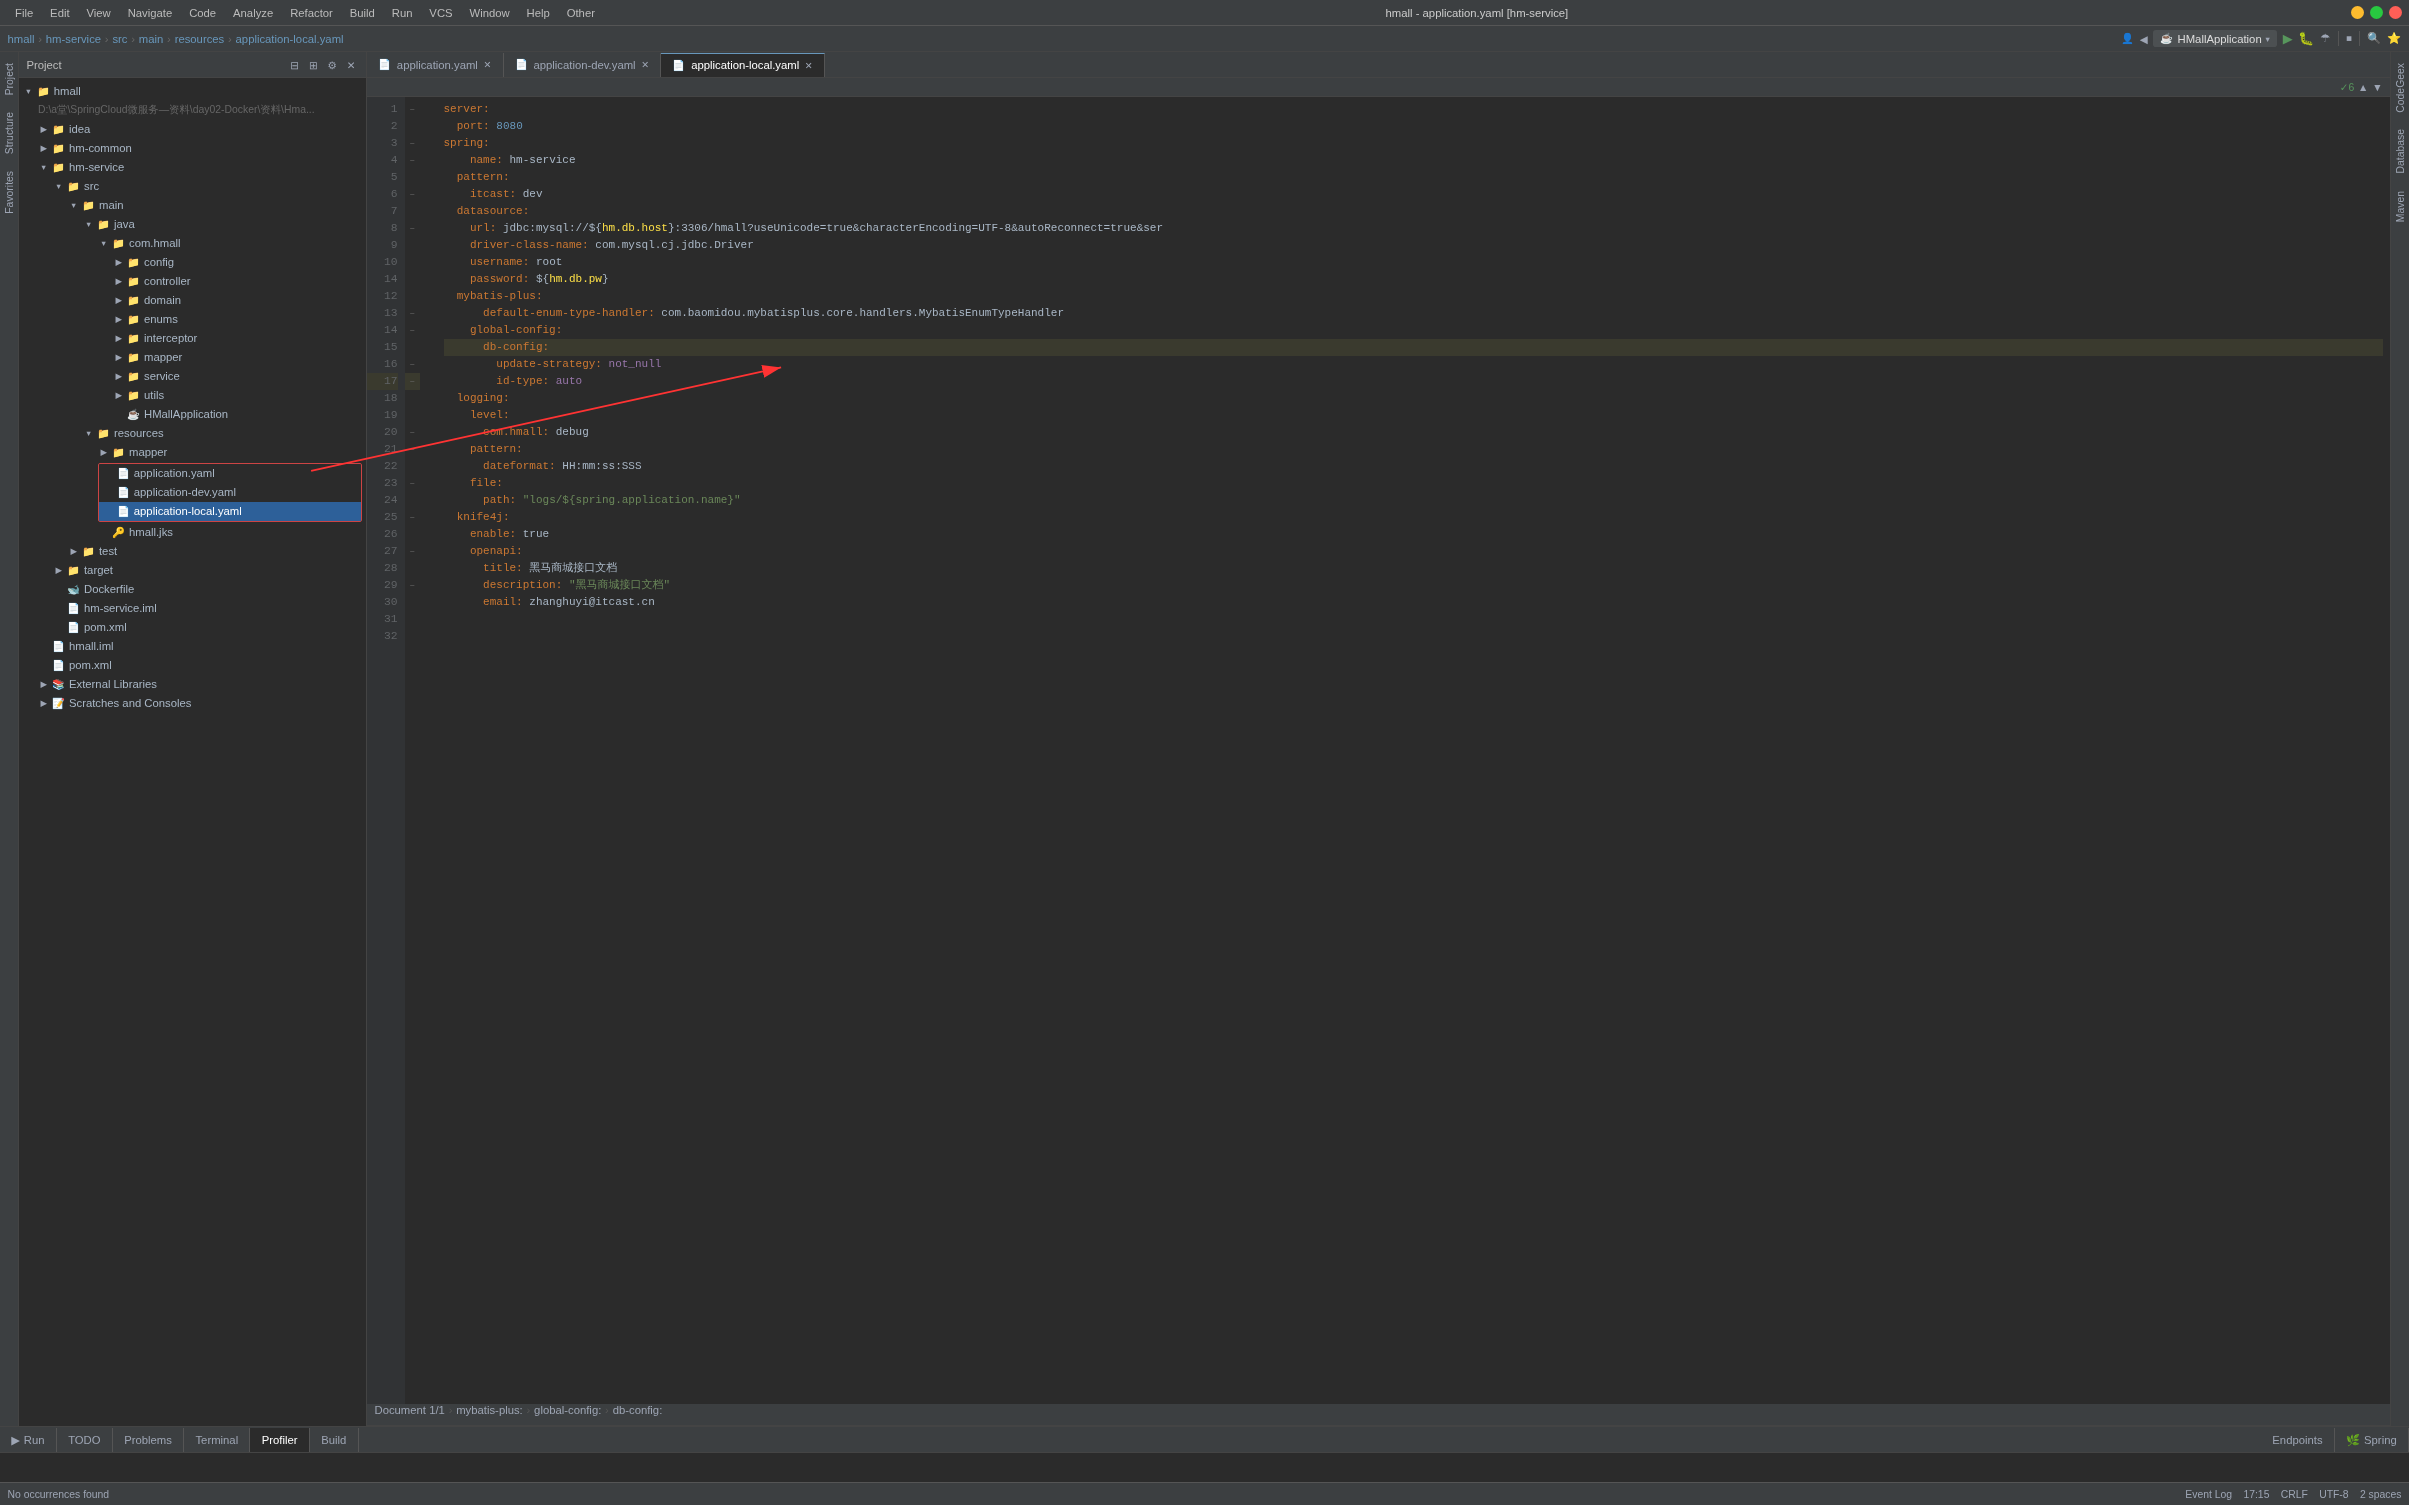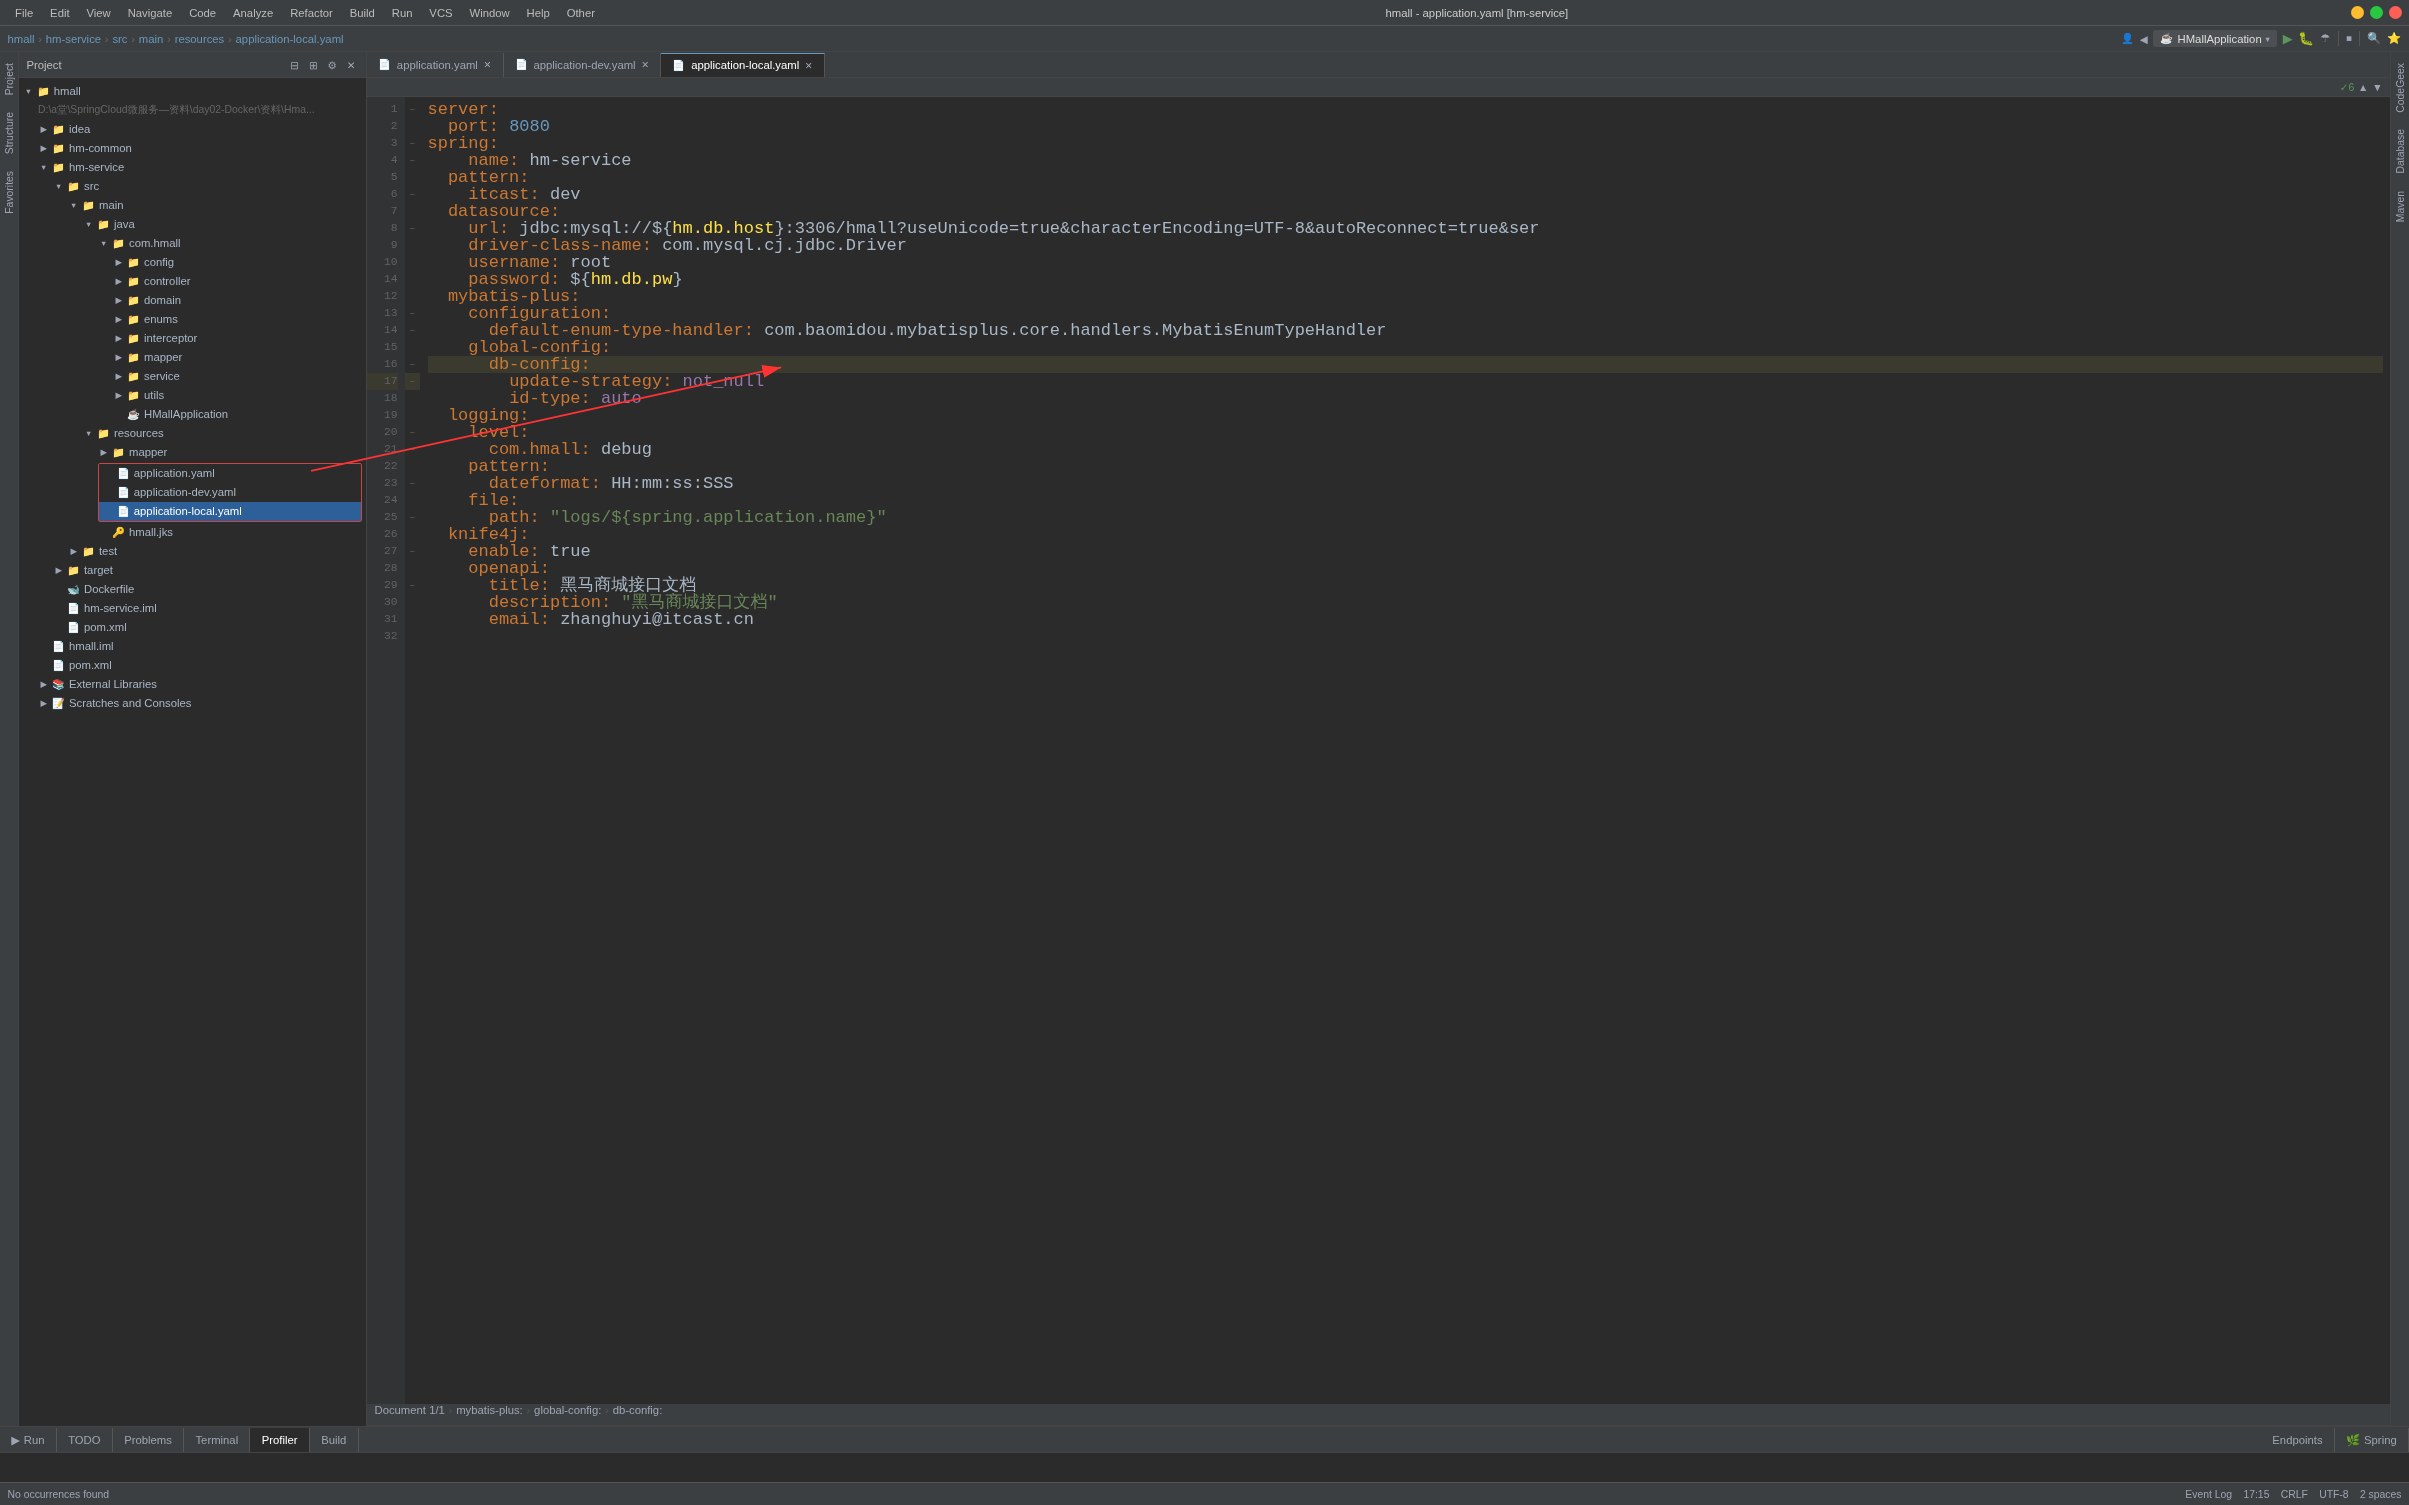--- a/index.html
+++ b/index.html
@@ -38,21 +38,21 @@
     
     .tabs-bar { height: 26px; background: #3c3f41; display: flex; align-items: flex-end; border-bottom: 0.9px solid #444; overflow-x: auto; }
     .tab { height: 24.5px; padding: 0 11.3px; display: flex; align-items: center; gap: 5.6px; font-size: 11.3px; color: #9da5b4; border-right: 0.9px solid #555; cursor: pointer; white-space: nowrap; background: #3c3f41; flex-shrink: 0; }
     .tab.active { background: #2b2b2b; color: #fff; border-top: 0.9px solid #6897bb; }
     .tab-close { color: #9da5b4; font-size: 9.4px; cursor: pointer; }
     .tab-icon { font-size: 10.4px; }
     .editor-toolbar { height: 19px; background: #3c3f41; display: flex; align-items: center; justify-content: flex-end; padding: 0 7.5px; border-bottom: 0.9px solid #444; gap: 3.8px; }
     .editor-content { flex: 1; display: flex; overflow: hidden; }
     .line-numbers { width: 38px; background: #313335; color: #606366; font-size: 11.3px; font-family: 'Consolas', 'Courier New', monospace; padding: 3.8px 0; text-align: right; padding-right: 7.5px; overflow: hidden; line-height: 17px; flex-shrink: 0; user-select: none; }
     .line-num { height: 17px; display: flex; align-items: center; justify-content: flex-end; }
-    .code-area { flex: 1; overflow: auto; font-family: 'Consolas', 'Courier New', monospace; font-size: 17px; line-height: 17px; padding: 3.8px 7.5px; color: #a9b7c6; }
+    .code-area { flex: 1; overflow: auto; font-family: 'Consolas', 'Courier New', monospace; font-size: 11px; line-height: 17px; padding: 3.8px 7.5px; color: #a9b7c6; margin-left: 16px; }
     .code-line { height: 17px; display: flex; align-items: center; white-space: pre; position: relative; }
     .code-line.highlighted { background: #3a3a2e; }
     
     
     .k-key { color: #cc7832; }
     .k-str { color: #6a8759; }
     .k-num { color: #6897bb; }
     .k-val { color: #9876aa; }
     .k-link { color: #fde047; }
     
@@ -547,23 +547,20 @@
           </div>
 
           <div class="code-line">
             <span>    </span><span class="k-key">password:</span><span> ${</span><span class="k-link">hm.db.pw</span><span>}</span>
           </div>
 
           <div class="code-line">
             <span>  </span><span class="k-key">mybatis-plus:</span>
           </div>
 
-          <div class="code-line">
-            <span>    </span><span class="k-key">configuration:</span>
-          </div>
 
           <div class="code-line">
             <span>      </span><span class="k-key">default-enum-type-handler:</span><span> com.baomidou.mybatisplus.core.handlers.MybatisEnumTypeHandler</span>
           </div>
 
           <div class="code-line">
             <span>    </span><span class="k-key">global-config:</span>
           </div>
 
           <div class="code-line highlighted">

